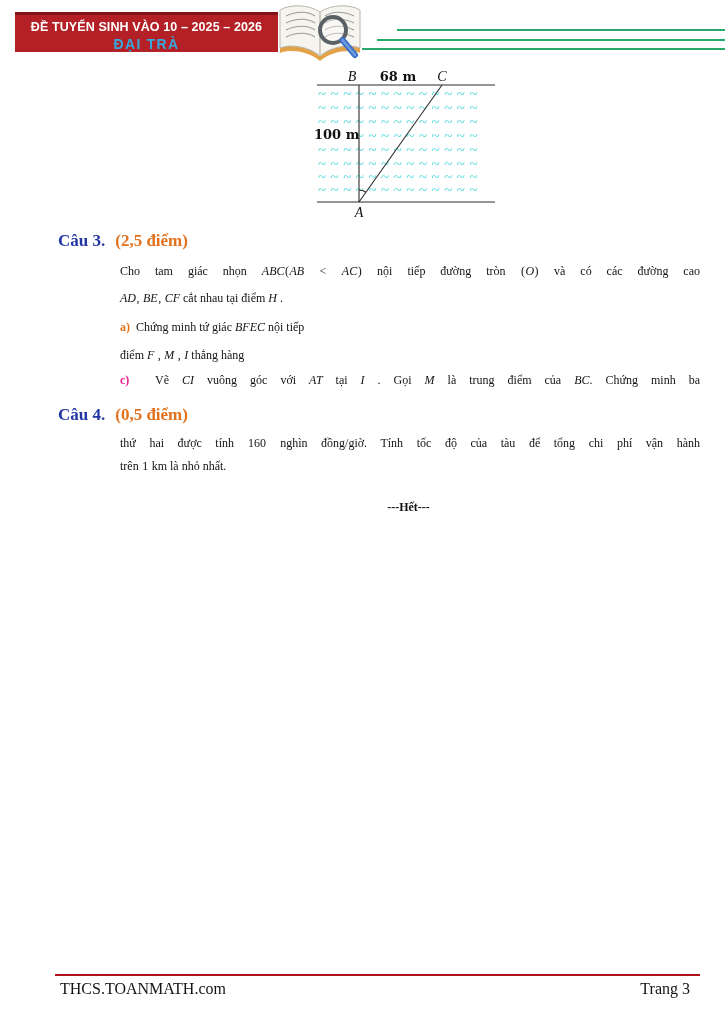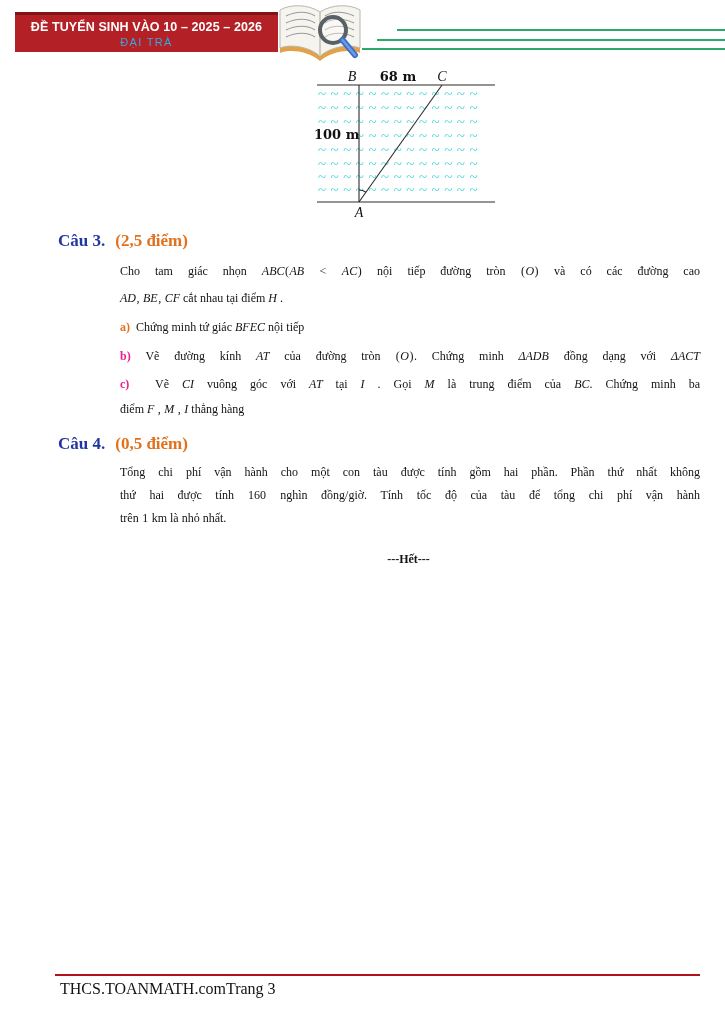--- a/index.html
+++ b/index.html
@@ -4,21 +4,21 @@
 <style>
   html,body{margin:0;padding:0;background:#ffffff;}
   .page{position:relative;width:725px;height:1024px;background:#fff;overflow:hidden;
         font-family:"Liberation Serif",serif;color:var(--text-color,#131313);margin-left:15px;}
 
   
   .banner{position:absolute;left:0;top:12px;width:263px;height:37px;
           background:var(--banner-red);border-top:3px solid var(--banner-dark);
           text-align:center;font-family:"Liberation Sans",sans-serif;}
   .banner-title{margin-top:5px;font-size:12.5px;font-weight:bold;color:#ffffff;white-space:nowrap;letter-spacing:.1px;}
-  .banner-sub{margin-top:2px;font-size:11px;font-weight:normal;color:var(--subtitle-cyan);letter-spacing:1.3px;}
+  .banner-sub{margin-top:2px;font-size:14px;font-weight:bold;color:var(--subtitle-cyan);letter-spacing:1.3px;}
   .book-icon{position:absolute;left:255px;top:0;width:100px;height:66px;}
   .gline{position:absolute;height:2px;background:var(--green-line);}
   .g1{top:29px;left:382px;width:335px;}
   .g2{top:39px;left:362px;width:363px;}
   .g3{top:48px;left:347px;width:371px;}
 
   
   .figure{position:absolute;left:293px;top:66px;width:195px;height:155px;}
   .fig-line{stroke:#2b2b2b;stroke-width:1.2;fill:none;}
   .fig-thin{stroke:#2b2b2b;stroke-width:1.1;fill:none;}
@@ -43,21 +43,21 @@
   .plabel{font-weight:bold;}
   .lab-orange{color:var(--accent-orange);}
   .lab-pink{color:var(--accent-pink);}
   .arc{font-style:italic;position:relative;display:inline-block;padding:0 2px;}
   .arc::before{content:"";position:absolute;left:0;right:0;top:-1px;height:5px;
                border-top:1.4px solid #000;border-radius:50% 50% 0 0 / 130% 130% 0 0;}
   .het{margin-left:62px;width:577px;text-align:center;font-weight:bold;font-size:12px;margin-top:22px;}
 
   
   .footer-line{position:absolute;left:40px;top:974px;width:645px;height:2px;background:var(--footer-red);}
-  .footer{position:absolute;left:45px;top:980px;width:630px;display:flex;font-size:16px;}
+  .footer{position:absolute;left:45px;top:980px;width:630px;display:flex;justify-content:space-between;font-size:16px;}
 </style>
 </head>
 <body>
 
 <div class="page">
 
   <div class="banner">
     <div class="banner-title">ĐỀ TUYỂN SINH VÀO 10 – 2025 – 2026</div>
     <div class="banner-sub">ĐẠI TRÀ</div>
   </div>
@@ -115,33 +115,31 @@
           <div class="phead"><span class="pnum">Câu 3.</span><span class="ppts">(2,5 điểm)</span></div>
           <div class="pbody">
             <div class="block para">
               <div class="line stretch"><span>Cho tam giác nhọn </span><span class="mi">ABC</span><span class="md">(</span><span class="mi">AB</span><span class="md"> &lt; </span><span class="mi">AC</span><span class="md">)</span><span> nội tiếp đường tròn </span><span class="md">(</span><span class="mi">O</span><span class="md">)</span><span> và có các đường cao</span></div>
               <div class="line"><span class="mi">AD</span><span class="md">, </span><span class="mi">BE</span><span class="md">, </span><span class="mi">CF</span><span> cắt nhau tại điểm </span><span class="mi">H</span><span> .</span></div>
             </div>
             <div class="block part">
               <div class="line"><span class="plabel lab-orange">a)</span>&nbsp;<span> Chứng minh tứ giác </span><span class="mi">BFEC</span><span> nội tiếp</span></div>
             </div>
             <div class="block part">
-              <div class="line stretch"><span class="plabel lab-pink">b)</span>&nbsp;<span>Vẽ đường kính </span><span class="mi">AT</span><span> của đường tròn </span><span class="md">(</span><span class="mi">O</span><span class="md">)</span><span>. Chứng minh </span><span class="mi">ΔADB</span><span> đồng dạng với </span><span class="mi">ΔACT</span></div>
             </div>
             <div class="block part lead-mid">
+              <div class="line"><span>điểm </span><span class="mi">F</span><span class="md"> , </span><span class="mi">M</span><span class="md"> , </span><span class="mi">I</span><span> thẳng hàng</span></div>
               <div class="line stretch"><span class="plabel lab-pink">c)</span>&nbsp;<span> Vẽ </span><span class="mi">CI</span><span> vuông góc với </span><span class="mi">AT</span><span> tại </span><span class="mi">I</span><span> . Gọi </span><span class="mi">M</span><span> là trung điểm của </span><span class="mi">BC</span><span>. Chứng minh ba</span></div>
-              <div class="line"><span>điểm </span><span class="mi">F</span><span class="md"> , </span><span class="mi">M</span><span class="md"> , </span><span class="mi">I</span><span> thẳng hàng</span></div>
             </div>
           </div>
         </div>
         <div class="problem">
           <div class="phead"><span class="pnum">Câu 4.</span><span class="ppts">(0,5 điểm)</span></div>
           <div class="pbody">
             <div class="block para lead-tight">
-              <div class="line stretch"><span>Tổng chi phí vận hành cho một con tàu được tính gồm hai phần. Phần thứ nhất không</span></div>
               <div class="line stretch"><span>thứ hai được tính </span><span class="md">160</span><span> nghìn đồng/giờ. Tính tốc độ của tàu để tổng chi phí vận hành</span></div>
               <div class="line"><span>trên </span><span class="md">1</span><span> km là nhỏ nhất.</span></div>
             </div>
           </div>
         </div>
       </div>
     <div class="het">---Hết---</div>
   </div>
 
   <div class="footer-line"></div>

